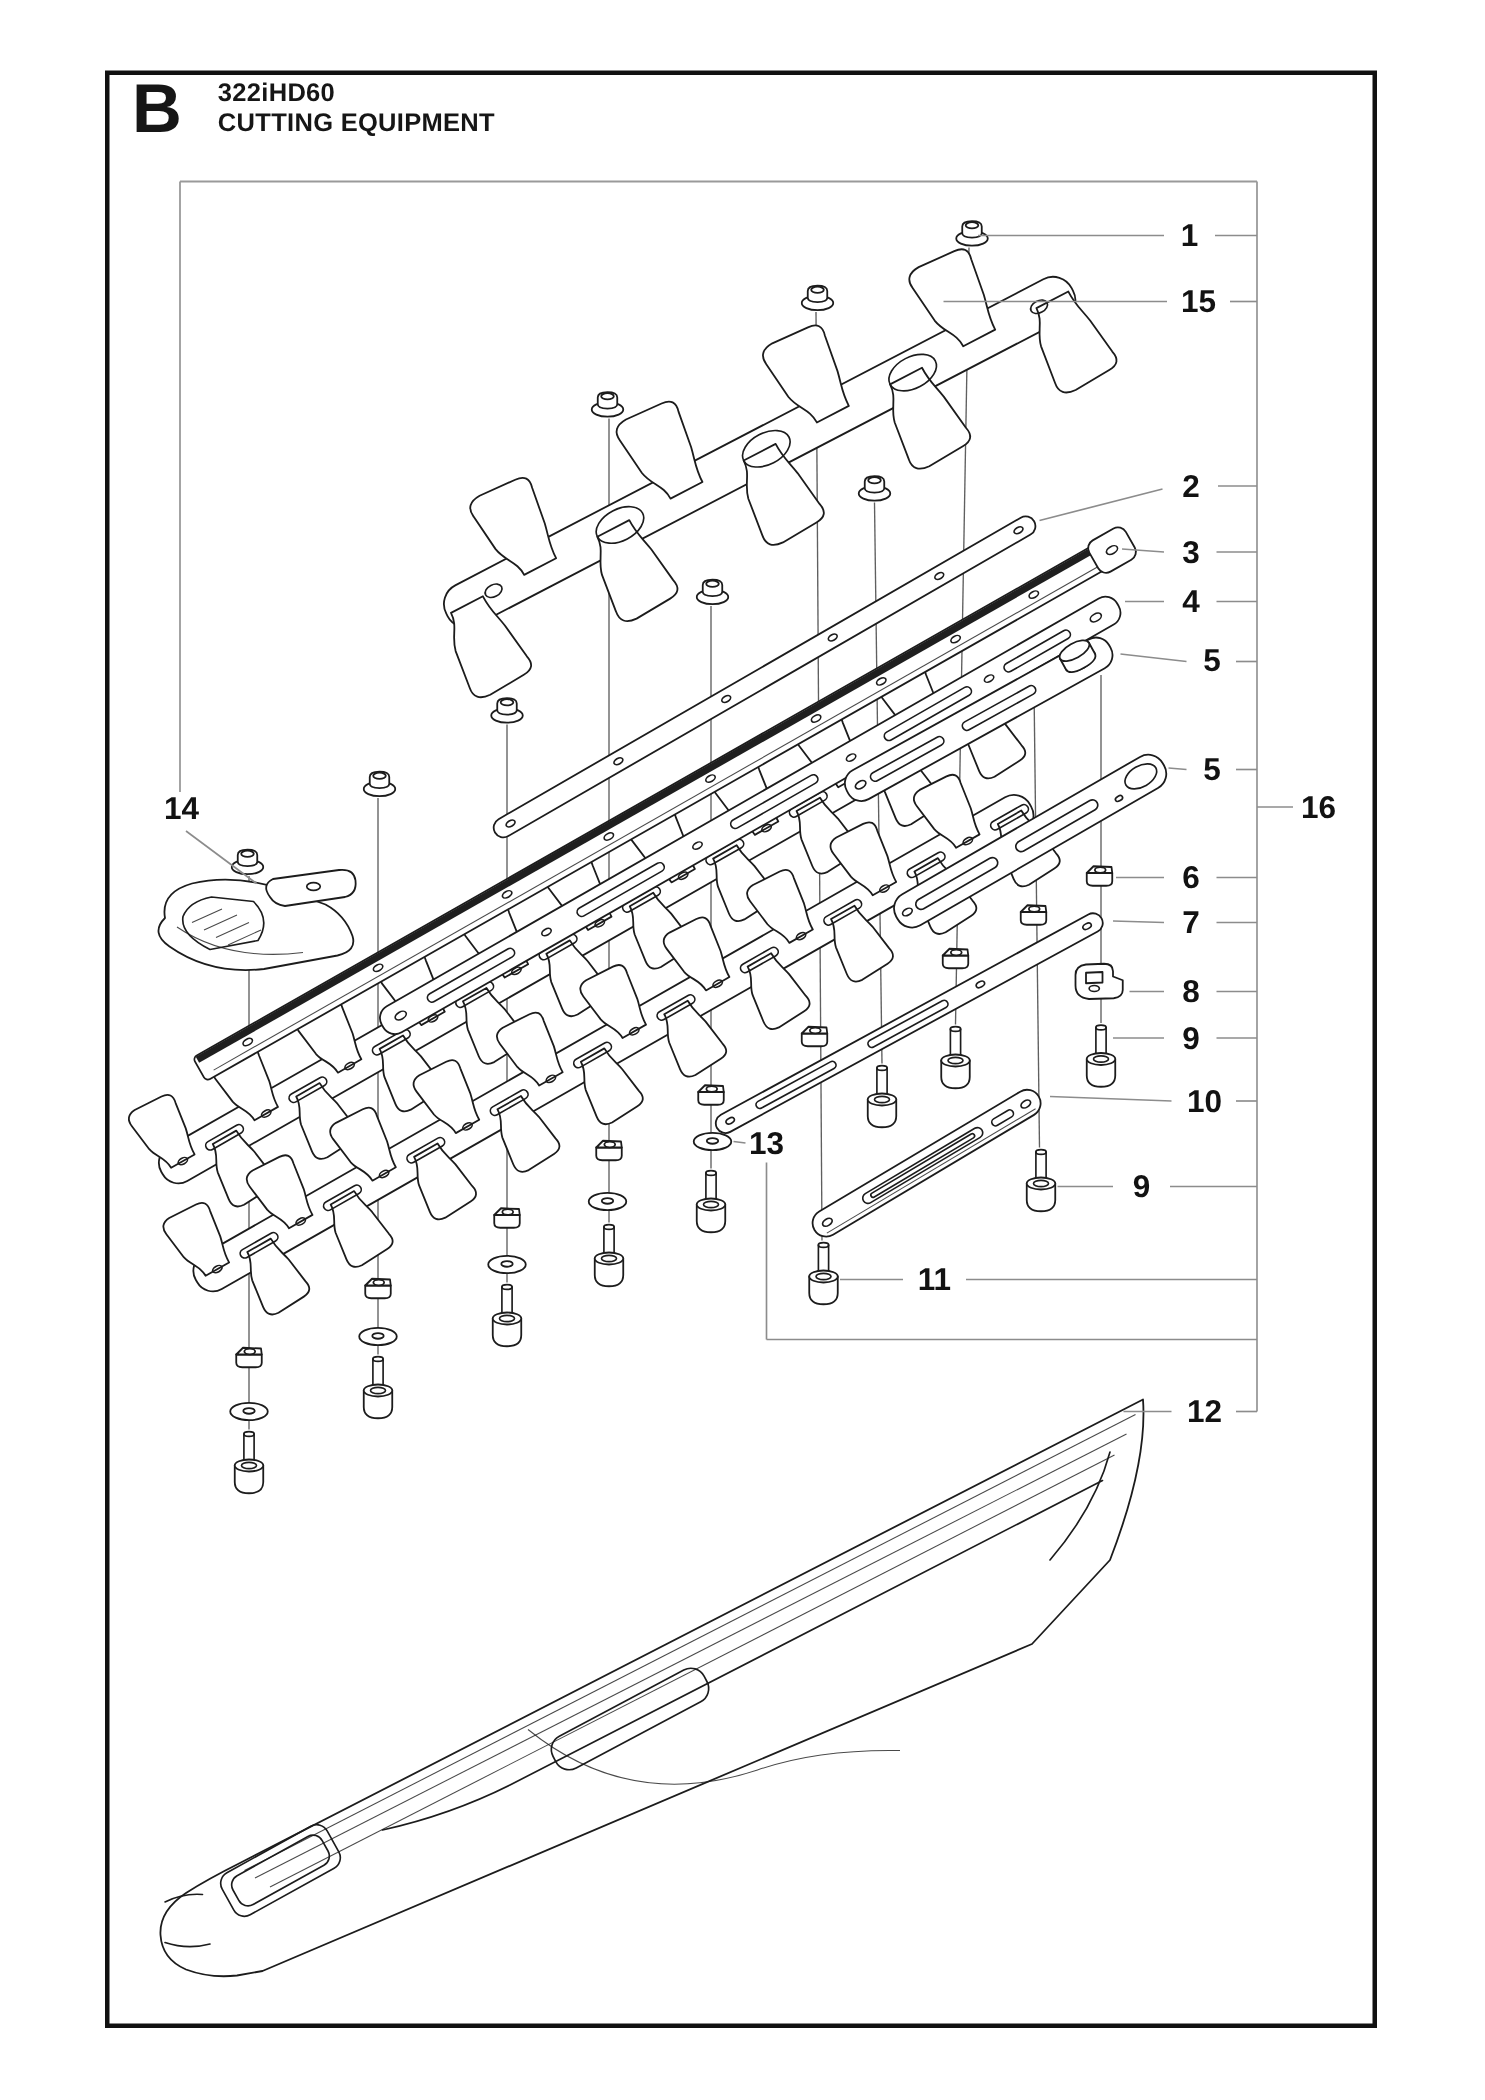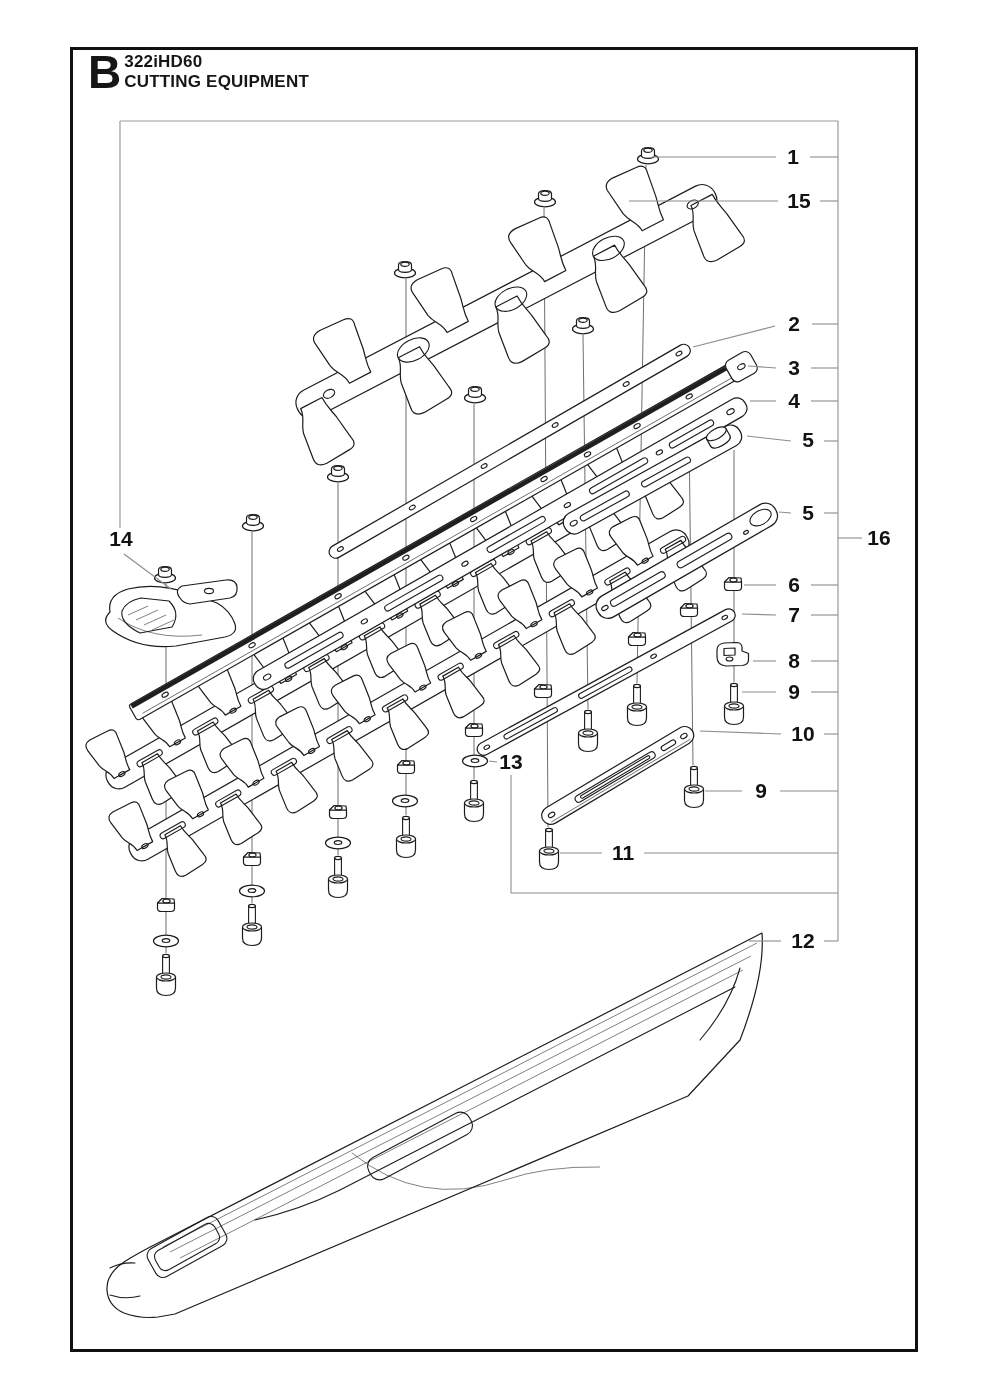--- a/index.html
+++ b/index.html
@@ -5,21 +5,21 @@
   :root{
     --ink:#1c1c1c; --leader:#8c8c8c; --boxline:#9a9a9a; --frame:#111111; --paper:#ffffff;
   }
   html,body{margin:0;padding:0;background:#fff;width:990px;height:1400px;overflow:hidden;}
   .page{position:relative;width:990px;height:1400px;background:var(--paper);
         font-family:"Liberation Sans", sans-serif;}
   .frame{position:absolute;left:70px;top:47px;width:842px;height:1299px;
          border:3px solid var(--frame);}
   .hdr{position:absolute;left:88px;top:50px;display:flex;align-items:flex-start;z-index:5;}
   .sec{font-size:46px;font-weight:bold;color:#161616;line-height:44px;letter-spacing:-1px;}
-  .ttl{margin-left:4px;padding-top:2px;}
+  .ttl{margin-left:25px;padding-top:2px;}
   .model,.title{font-size:17px;font-weight:bold;color:#161616;line-height:20px;letter-spacing:.2px;}
   svg.diag{position:absolute;left:0;top:0;width:990px;height:1400px;}
   .p{fill:#fff;stroke:var(--ink);stroke-width:1.2;stroke-linejoin:round;stroke-linecap:round;}
   .pn{fill:none;stroke:var(--ink);stroke-width:1.1;stroke-linejoin:round;stroke-linecap:round;}
   .thin{fill:none;stroke:var(--ink);stroke-width:0.7;opacity:.8;}
   .vline{stroke:#5f5f5f;stroke-width:0.9;}
   .leader{stroke:var(--leader);stroke-width:1.1;}
   .boxline{stroke:var(--boxline);stroke-width:1.2;fill:none;}
   .dark{fill:#1f1f1f;stroke:none;}
   .callout-num{font-family:"Liberation Sans",sans-serif;font-size:21px;font-weight:bold;

